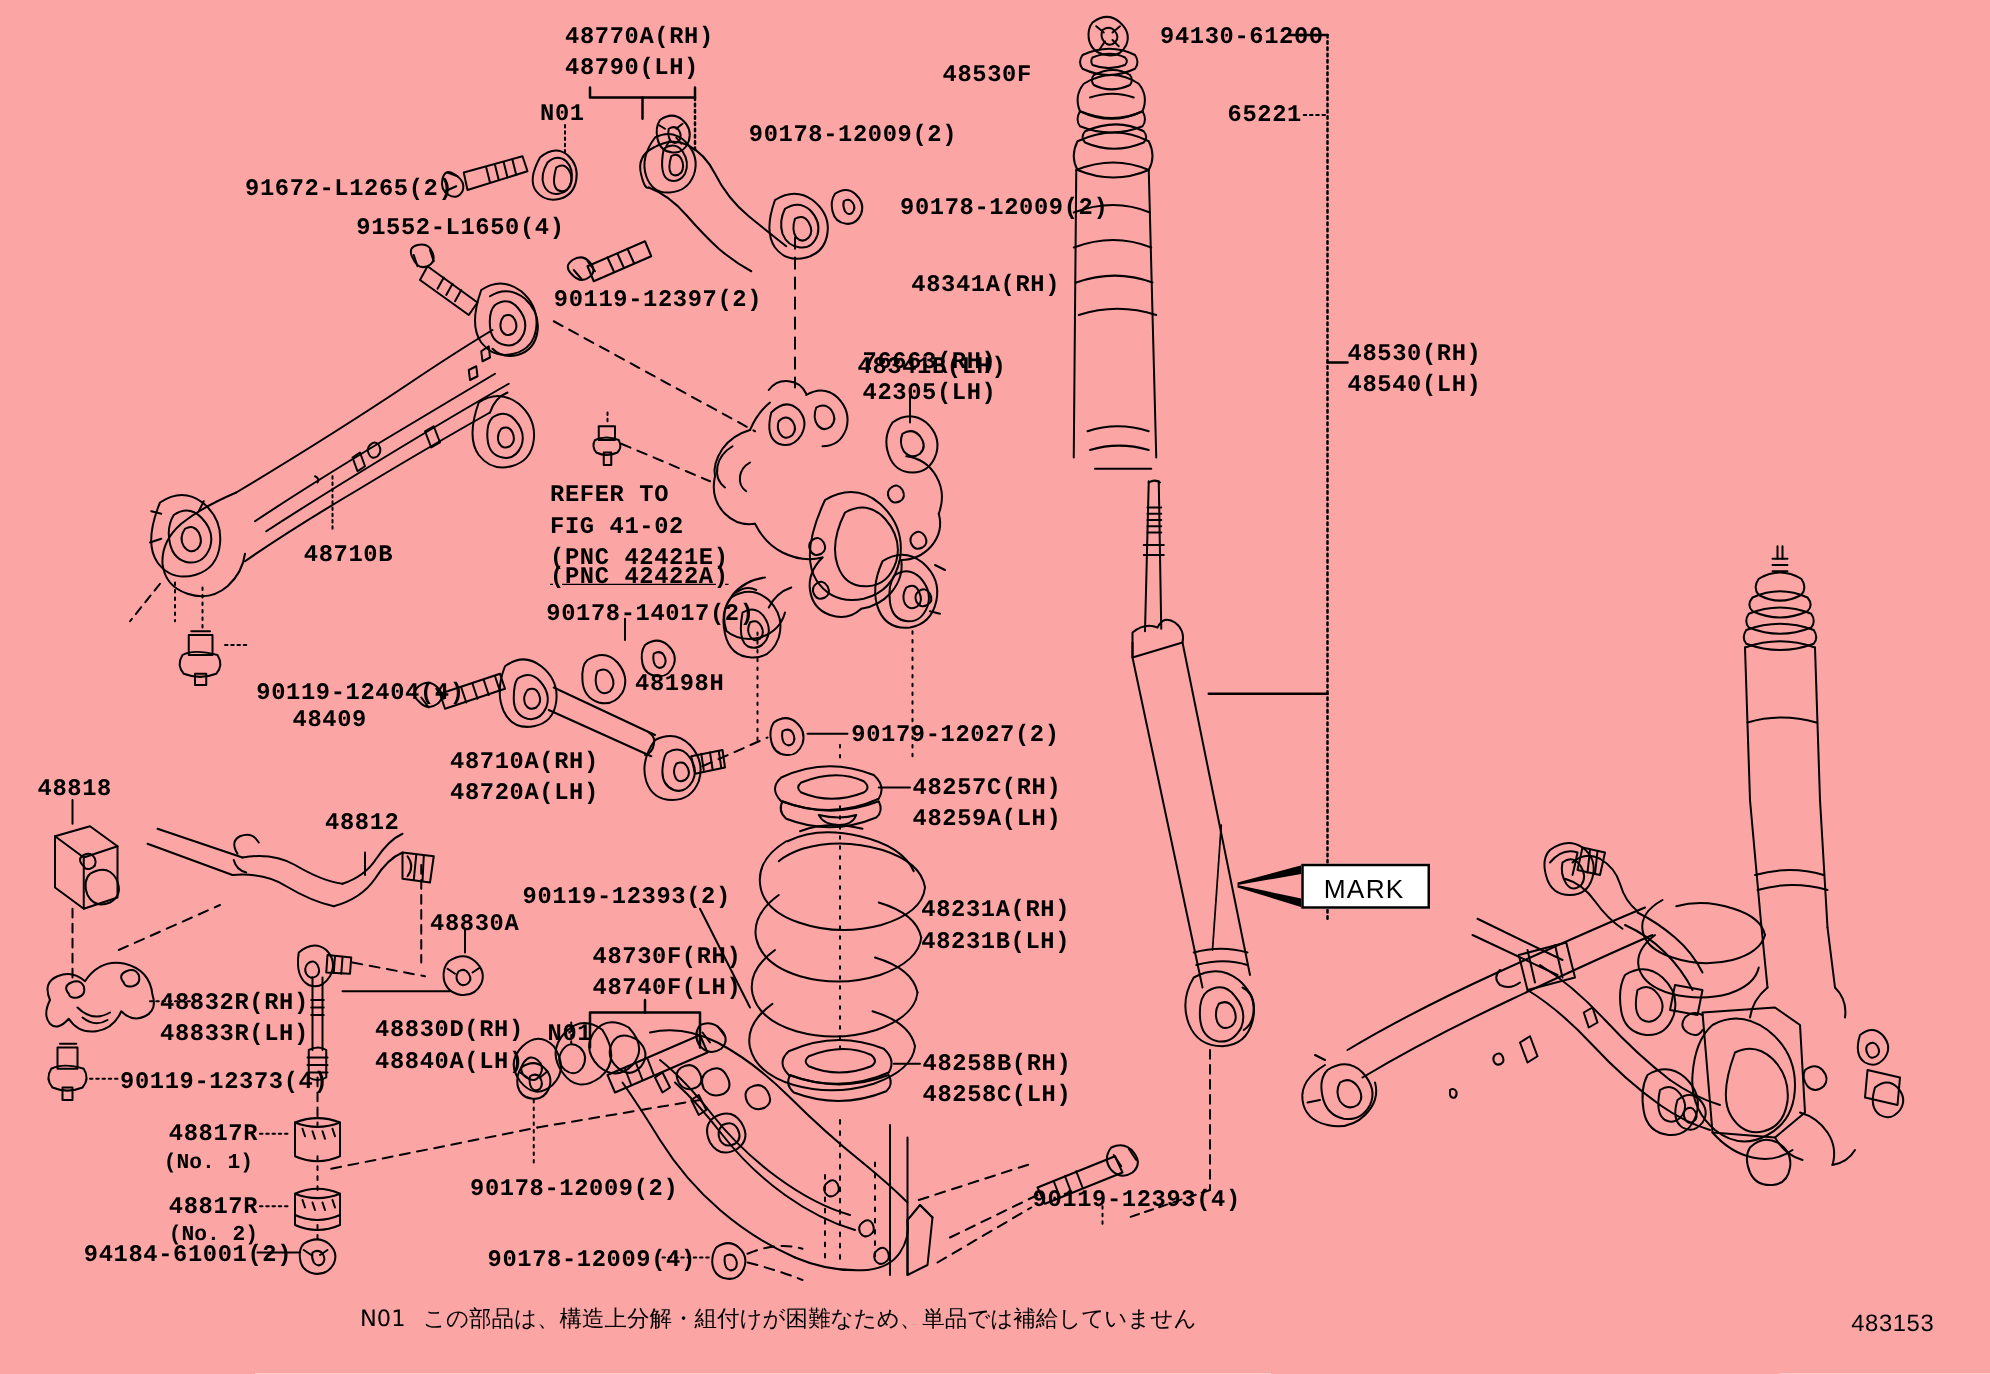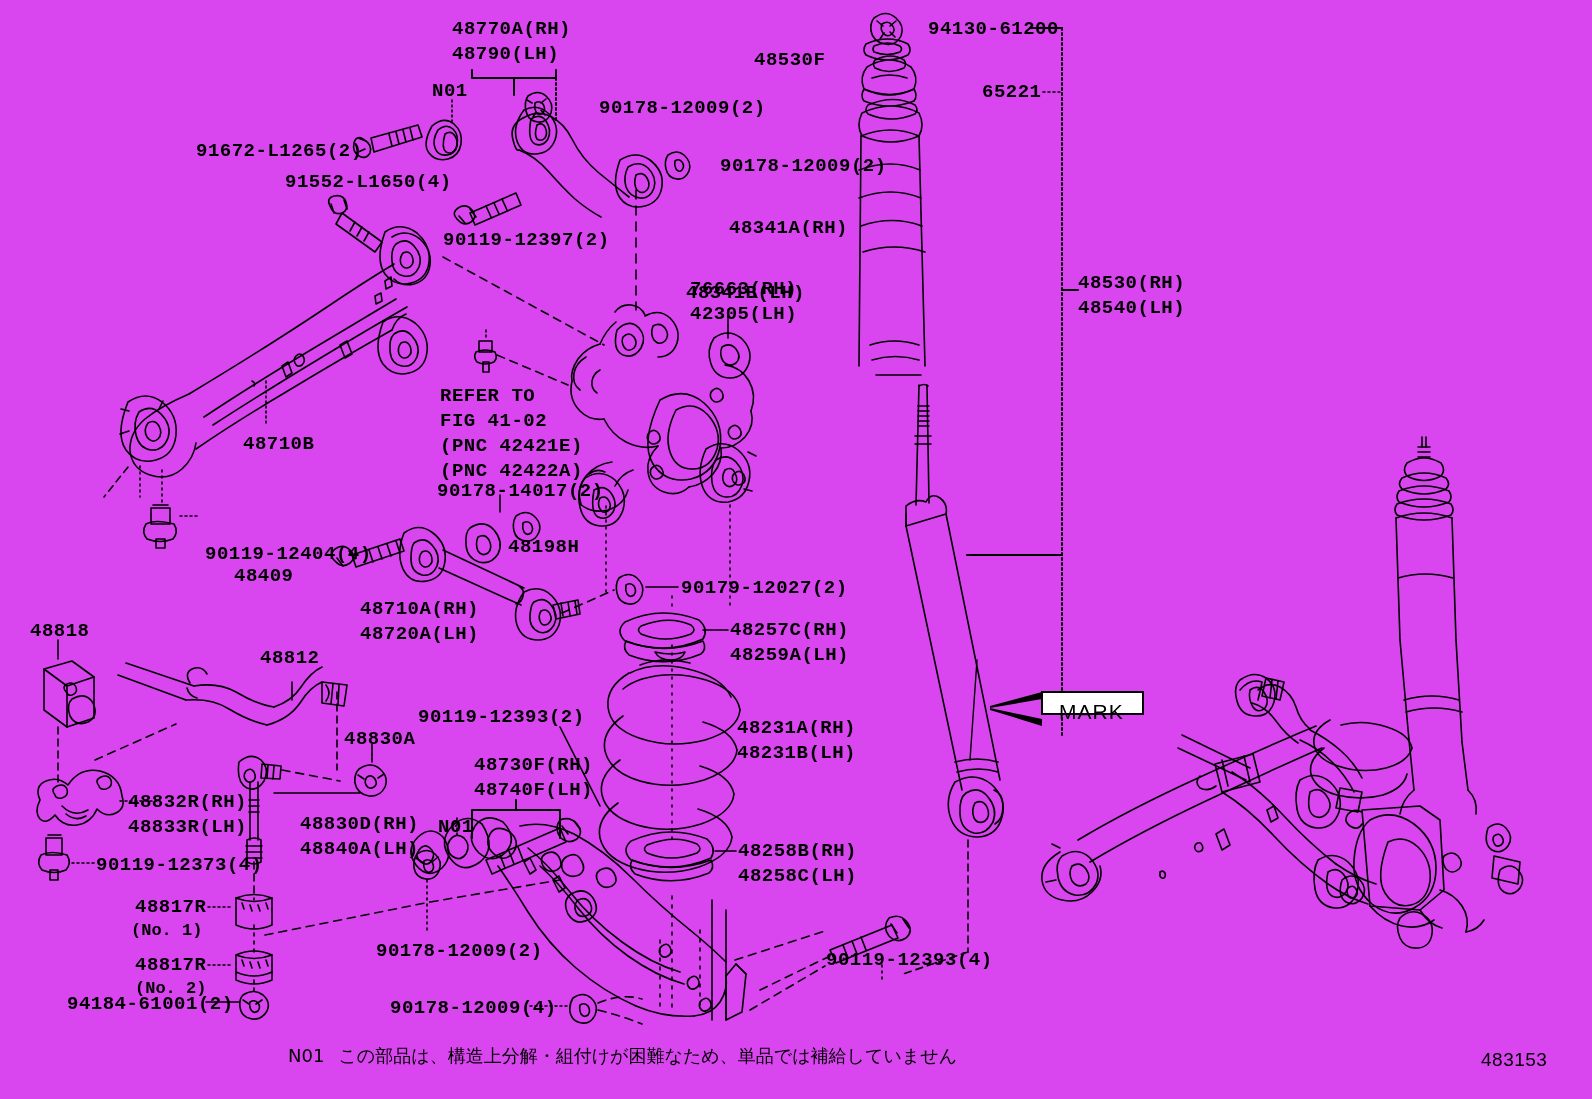--- a/index.html
+++ b/index.html
@@ -5,21 +5,21 @@
 <style>
   html, body {
     margin: 0;
     padding: 0;
     background: #ffffff;
   }
   #sheet {
     position: relative;
     width: 1592px;
     height: 1099px;
-    background: #d946ef;
+    background: #fca5a5;
     overflow: hidden;
     font-family: "Liberation Mono", "DejaVu Sans Mono", monospace;
     color: #000000;
   }
   .lbl {
     position: absolute;
     font-family: "Liberation Mono", "DejaVu Sans Mono", monospace;
     font-size: 19px;
     font-weight: bold;
     line-height: 25px;
@@ -657,21 +657,21 @@
   <div class="lbl" style="left:1078px; top:296px;">48540(LH)</div>
 
   <div class="lbl" style="left:690px; top:277px;">76663(RH)</div>
   <div class="lbl" style="left:690px; top:302px;">42305(LH)</div>
 
   <div class="lbl" style="left:243px; top:432px;">48710B</div>
 
   <div class="lbl" style="left:440px; top:384px;">REFER TO</div>
   <div class="lbl" style="left:440px; top:409px;">FIG 41-02</div>
   <div class="lbl" style="left:440px; top:434px;">(PNC 42421E)</div>
-  <div class="lbl" style="left:440px; top:459px;">(PNC 42422A)</div>
+  <div class="lbl" style="left:440px; top:449px;text-decoration:underline;">(PNC 42422A)</div>
 
   <div class="lbl" style="left:437px; top:479px;">90178-14017(2)</div>
   <div class="lbl" style="left:508px; top:535px;">48198H</div>
   <div class="lbl" style="left:205px; top:511px;margin-top:31px;">90119-12404(4)</div>
   <div class="lbl" style="left:234px; top:564px;">48409</div>
   <div class="lbl" style="left:360px; top:597px;">48710A(RH)</div>
   <div class="lbl" style="left:360px; top:622px;">48720A(LH)</div>
 
   <div class="lbl" style="left:681px; top:576px;">90179-12027(2)</div>
   <div class="lbl" style="left:730px; top:618px;">48257C(RH)</div>
@@ -697,21 +697,21 @@
   <div class="lbl" style="left:67px; top:992px;">94184-61001(2)</div>
 
   <div class="lbl" style="left:418px; top:705px;">90119-12393(2)</div>
   <div class="lbl" style="left:474px; top:753px;">48730F(RH)</div>
   <div class="lbl" style="left:474px; top:778px;">48740F(LH)</div>
   <div class="lbl" style="left:438px; top:815px;">N01</div>
   <div class="lbl" style="left:376px; top:939px;">90178-12009(2)</div>
   <div class="lbl" style="left:390px; top:996px;">90178-12009(4)</div>
   <div class="lbl" style="left:826px; top:948px;">90119-12393(4)</div>
 
-  <div class="markbox" style="left:1041px; top:691px; width:103px; height:24px;">
+  <div class="markbox" style="left:1041px; top:691px; width:103px; height:36px;">
     <div class="lbl mark" style="left:16px; top:6px;">MARK</div>
   </div>
 
   <div class="lbl jp" style="left:288px; top:1043px;"><span>N01</span><span style="display:inline-block;width:14px"></span><span>この部品は、構造上分解・組付けが困難なため、単品では補給していません</span></div>
 
   <div class="lbl fig" style="left:1481px; top:1047px;">483153</div>
 
 </div>
 
 </body></html>

